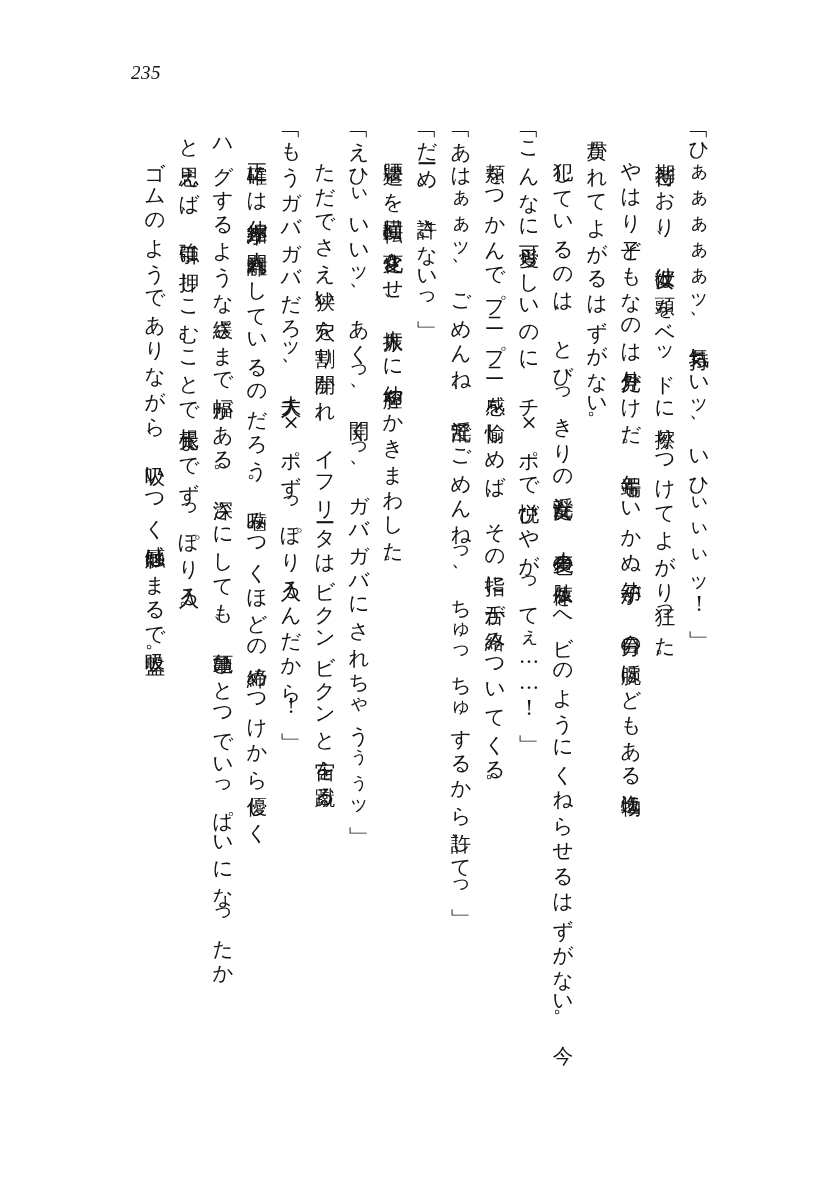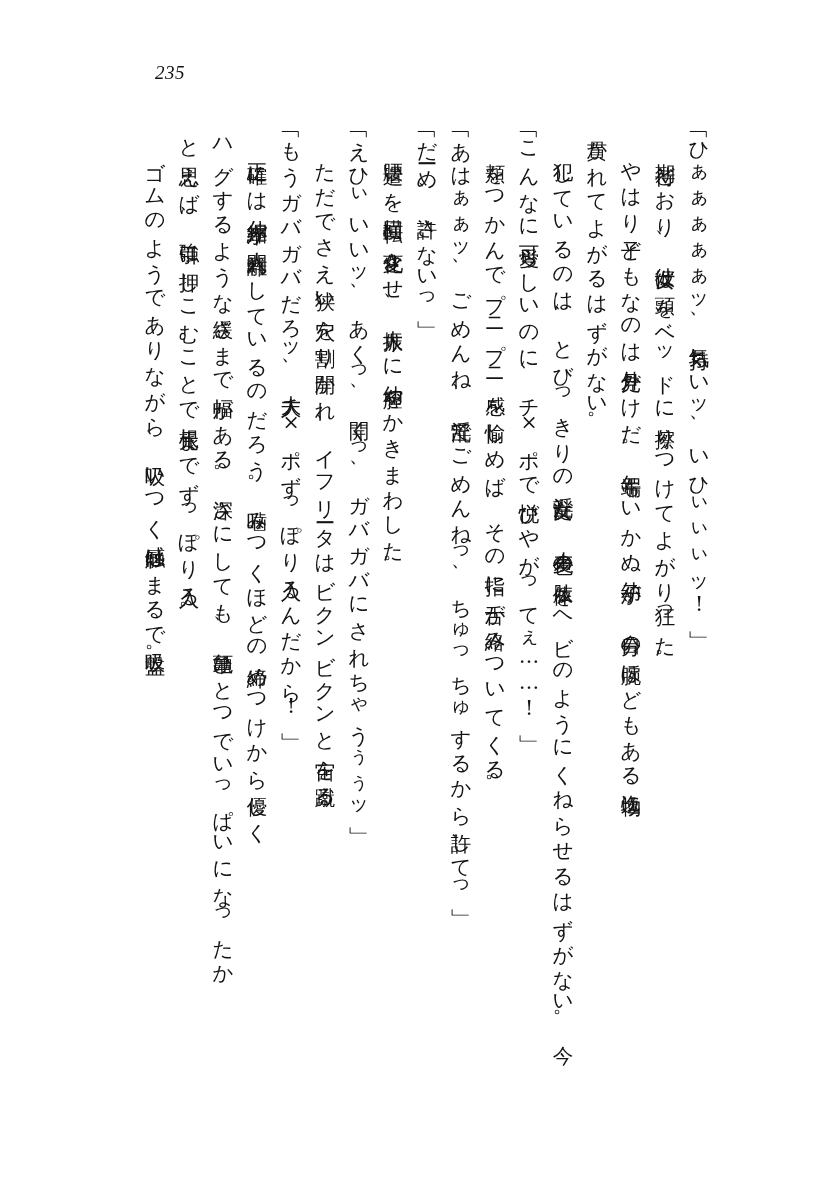--- a/index.html
+++ b/index.html
@@ -20,21 +20,20 @@
   }
   .page-number {
     position: absolute;
     top: 62px;
     left: 131px;
     font-family: "Liberation Serif", serif;
     font-style: italic;
     font-size: 19px;
     color: #111111;
     letter-spacing: 0.5px;
-    margin-left: 24px;
   }
   .text-body {
     position: absolute;
     top: 125px;
     right: 118px;
     left: 95px;
     bottom: 95px;
     display: flex;
     flex-direction: row-reverse;
     align-items: flex-start;

